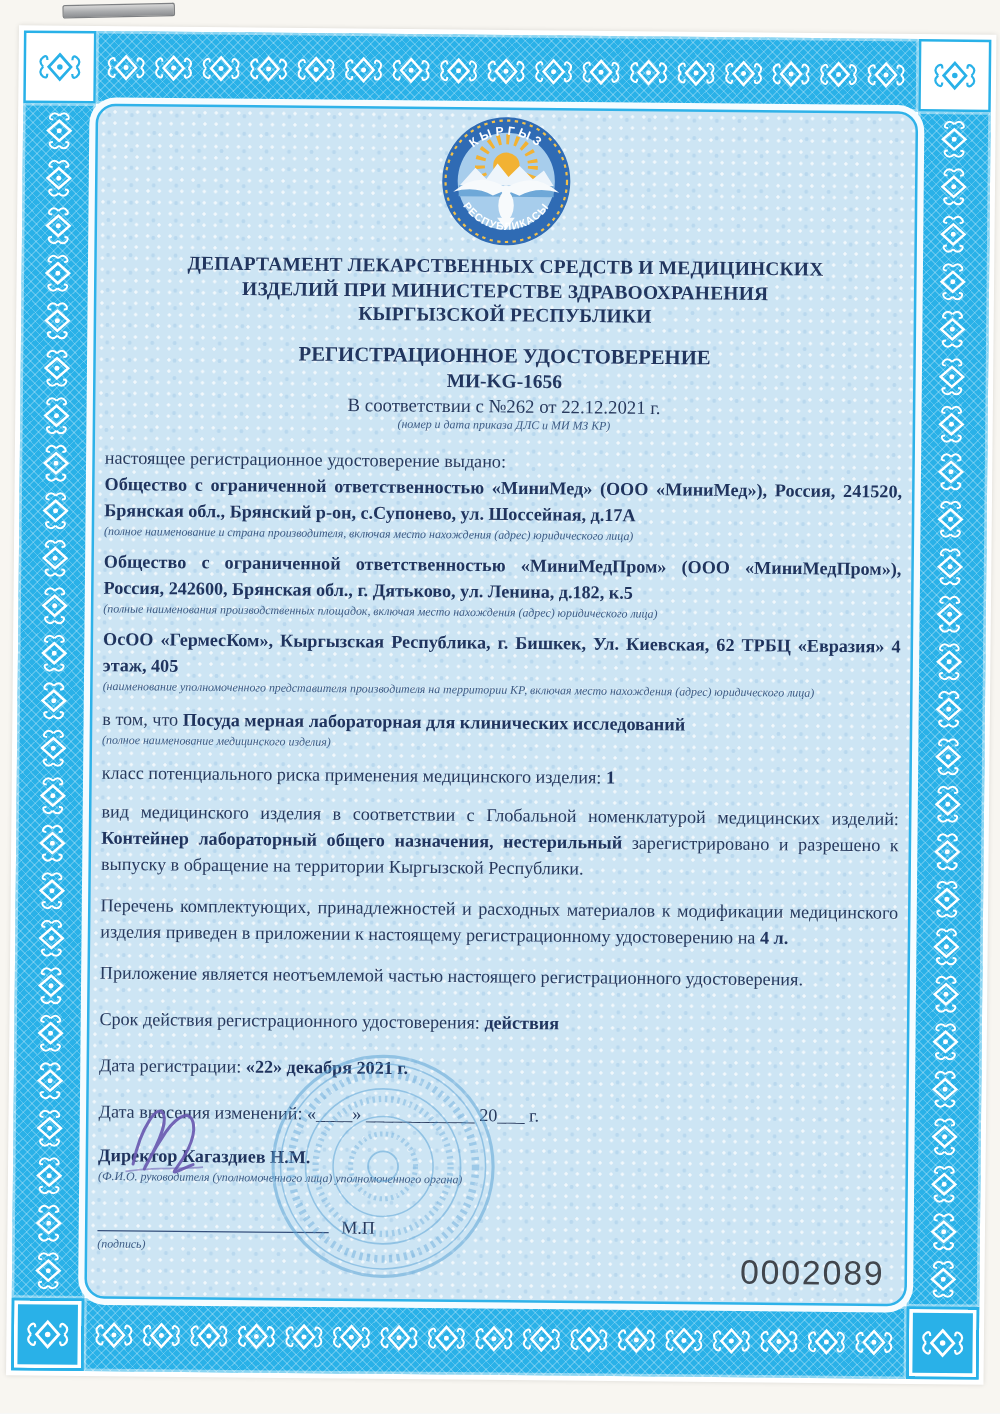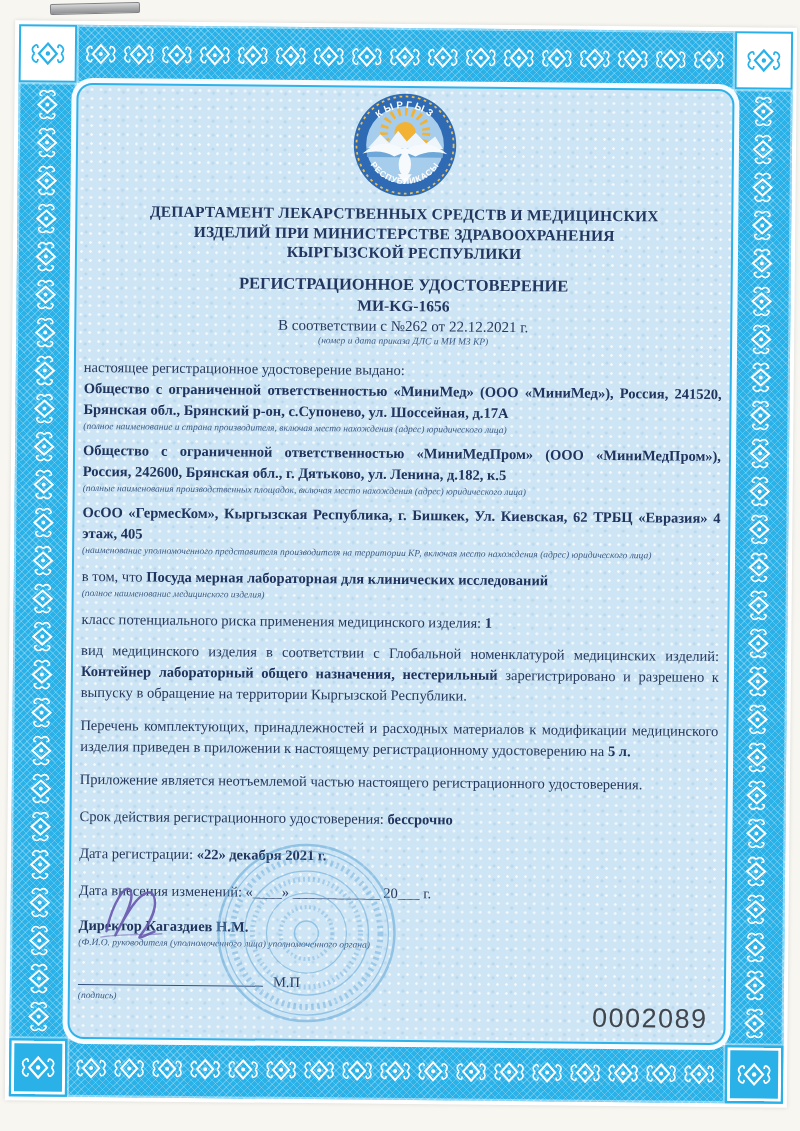--- a/index.html
+++ b/index.html
@@ -263,25 +263,25 @@
       <p class="t b just gap8">ОсОО «ГермесКом», Кыргызская Республика, г. Бишкек, Ул. Киевская, 62 ТРБЦ «Евразия» 4 этаж, 405</p>
       <p class="caption">(наименование уполномоченного представителя производителя на территории КР, включая место нахождения (адрес) юридического лица)</p>
 
       <p class="t gap10"><span>в том, что </span><span class="b">Посуда мерная лабораторная для клинических исследований</span></p>
       <p class="caption">(полное наименование медицинского изделия)</p>
 
       <p class="t gap10"><span>класс потенциального риска применения медицинского изделия: </span><span class="b">1</span></p>
 
       <p class="t just gap10"><span>вид медицинского изделия в соответствии с Глобальной номенклатурой медицинских изделий: </span><span class="b">Контейнер лабораторный общего назначения, нестерильный</span><span> зарегистрировано и разрешено к выпуску в обращение на территории Кыргызской Республики.</span></p>
 
-      <p class="t just gap12"><span>Перечень комплектующих, принадлежностей и расходных материалов к модификации медицинского изделия приведен в приложении к настоящему регистрационному удостоверению на </span><span class="b">5 л.</span></p>
+      <p class="t just gap12"><span>Перечень комплектующих, принадлежностей и расходных материалов к модификации медицинского изделия приведен в приложении к настоящему регистрационному удостоверению на </span><span class="b">4 л.</span></p>
 
       <p class="t gap12">Приложение является неотъемлемой частью настоящего регистрационного удостоверения.</p>
 
-      <p class="t gap16"><span>Срок действия регистрационного удостоверения: </span><span class="b">бессрочно</span></p>
+      <p class="t gap16"><span>Срок действия регистрационного удостоверения: </span><span class="b">действия</span></p>
 
       <p class="t gap16"><span>Дата регистрации: </span><span class="b">«22» декабря 2021 г.</span></p>
 
       <p class="t gap16">Дата внесения изменений: «____» ____________ 20___ г.</p>
 
       <p class="t b gap14">Директор Кагаздиев Н.М.</p>
       <p class="caption">(Ф.И.О. руководителя (уполномоченного лица) уполномоченного органа)</p>
 
       <div class="sig-row">
         <span class="sig-line"></span><span class="mp">М.П</span>

